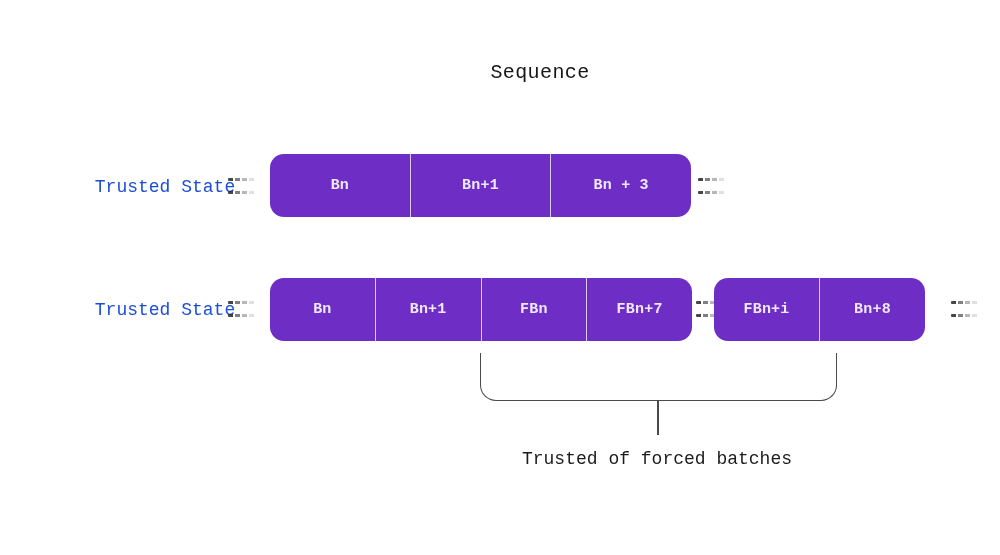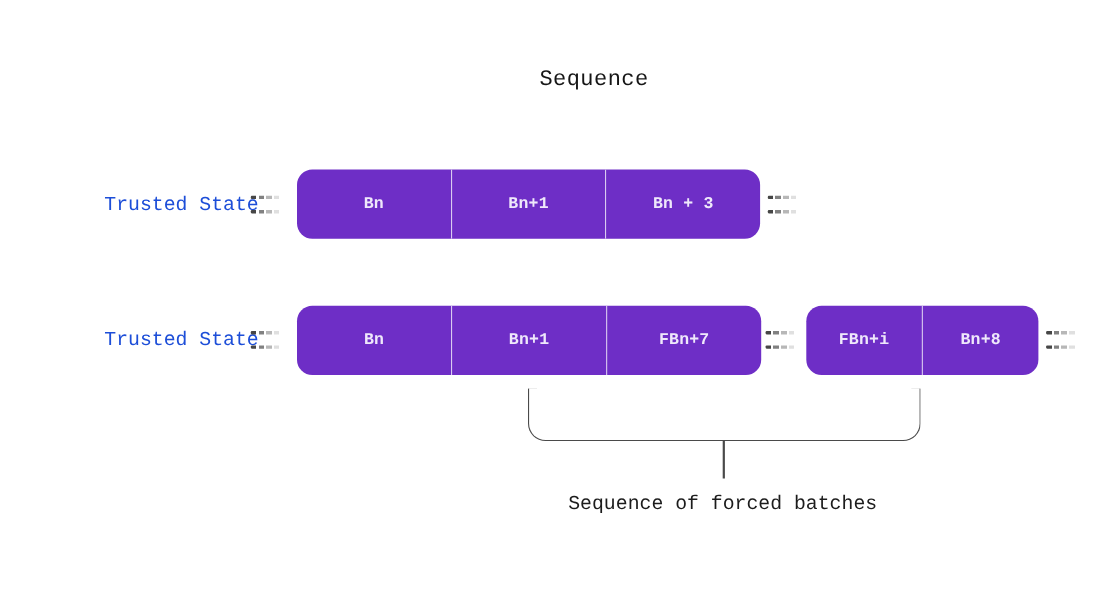--- a/index.html
+++ b/index.html
@@ -64,21 +64,21 @@
   .group {
     position: absolute;
     height: 63px;
     display: flex;
     background: #6E2EC6;
     border-radius: 14px;
     overflow: hidden;
   }
   .group.g-trusted  { left: 230px; top: 154px; width: 421px; }
   .group.g-virtual1 { left: 230px; top: 278px; width: 422px; }
-  .group.g-virtual2 { left: 693px; top: 278px; width: 211px; }
+  .group.g-virtual2 { left: 674px; top: 278px; width: 211px; }
   .cell {
     flex: 1 1 0;
     display: flex;
     align-items: center;
     justify-content: center;
     color: #EFE8FB;
     font-size: 15px;
     font-weight: bold;
     letter-spacing: 0.2px;
     white-space: nowrap;
@@ -144,35 +144,36 @@
   <div class="row-label virtual">Trusted State</div>
 
   <div class="dashes d-c">
     <div class="dashrow"></div>
     <div class="dashrow"></div>
   </div>
 
   <div class="group g-virtual1">
     <div class="cell">Bn</div>
     <div class="cell">Bn+1</div>
+    <div class="cell">FBn</div>
     <div class="cell">FBn+7</div>
   </div>
 
   <div class="dashes d-d">
     <div class="dashrow"></div>
     <div class="dashrow"></div>
   </div>
 
   <div class="group g-virtual2">
     <div class="cell">FBn+i</div>
     <div class="cell">Bn+8</div>
   </div>
 
   <div class="dashes d-e">
     <div class="dashrow"></div>
     <div class="dashrow"></div>
   </div>
 
   <div class="bracket"></div>
   <div class="stem"></div>
-  <div class="caption">Sequence of forced batches</div>
+  <div class="caption">Trusted of forced batches</div>
 
 </div>
 
 </body></html>

